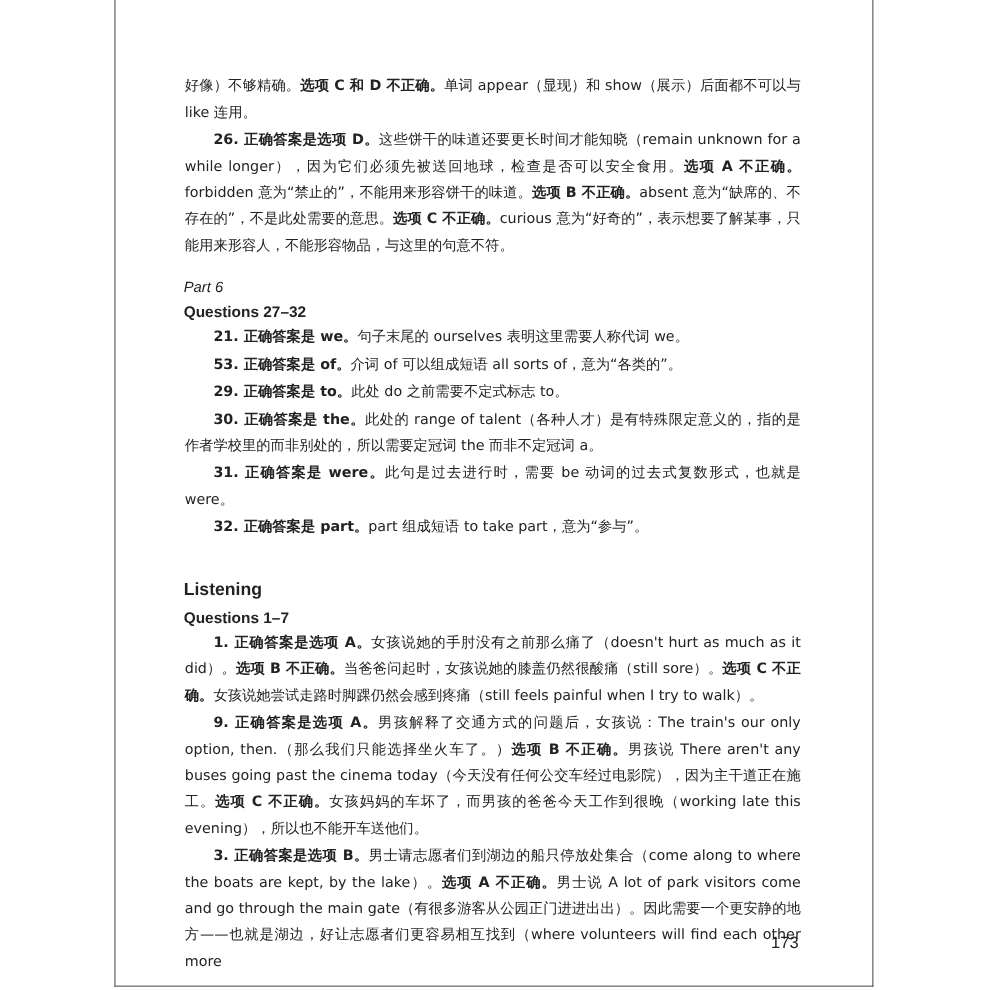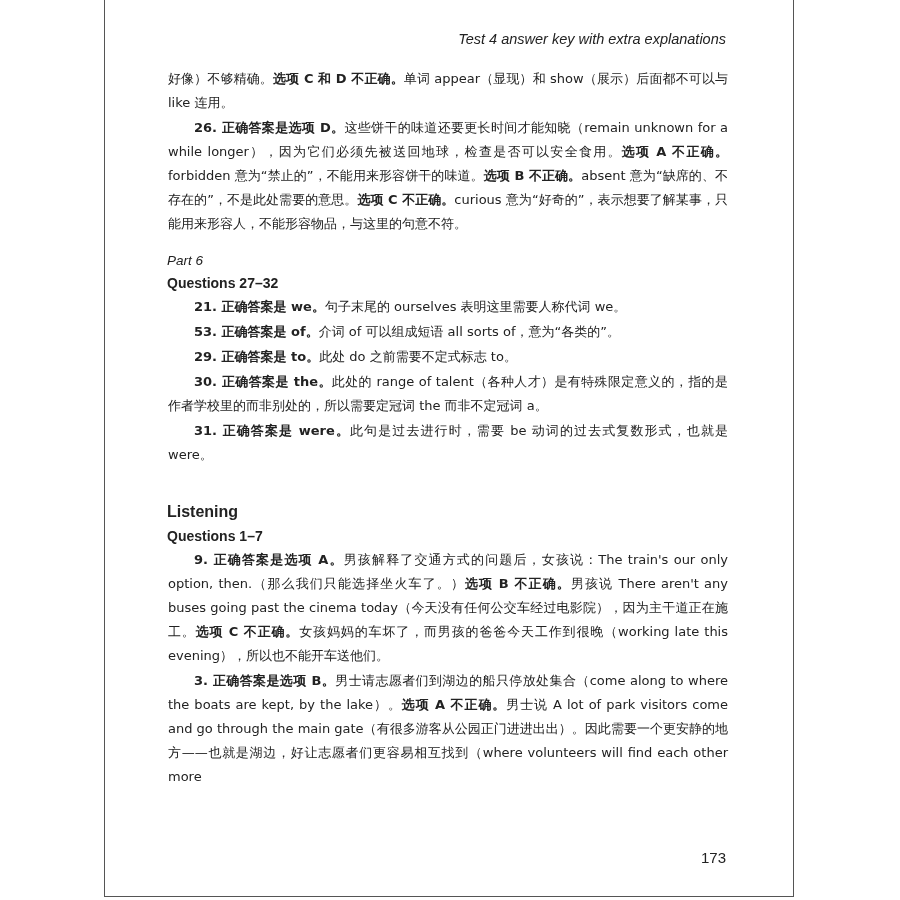--- a/index.html
+++ b/index.html
@@ -35,34 +35,35 @@
   }
   .folio {
     position:absolute; right:67px; bottom:30px;
     font-family:"Liberation Sans", sans-serif; font-size:15px; color:#222;text-align:right;
   }
 </style>
 </head>
 <body>
 
 <div class="page">
-  <div class="running-head">Test 4 answer key with extra explanations</div>
 
   <div class="content">
     <p class="para"><span>好像）不够精确。</span><span class="b">选项 C 和 D 不正确。</span><span>单词 appear（显现）和 show（展示）后面都不可以与 like 连用。</span></p>
     <p class="para indent"><span class="b">26. 正确答案是选项 D。</span><span>这些饼干的味道还要更长时间才能知晓（remain unknown for a while longer），因为它们必须先被送回地球，检查是否可以安全食用。</span><span class="b">选项 A 不正确。</span><span>forbidden 意为“禁止的”，不能用来形容饼干的味道。</span><span class="b">选项 B 不正确。</span><span>absent 意为“缺席的、不存在的”，不是此处需要的意思。</span><span class="b">选项 C 不正确。</span><span>curious 意为“好奇的”，表示想要了解某事，只能用来形容人，不能形容物品，与这里的句意不符。</span></p>
 
     <div class="part-label">Part 6</div>
     <div class="questions-head">Questions 27–32</div>
     <p class="para indent"><span class="b">21. 正确答案是 we。</span><span>句子末尾的 ourselves 表明这里需要人称代词 we。</span></p>
     <p class="para indent"><span class="b">53. 正确答案是 of。</span><span>介词 of 可以组成短语 all sorts of，意为“各类的”。</span></p>
     <p class="para indent"><span class="b">29. 正确答案是 to。</span><span>此处 do 之前需要不定式标志 to。</span></p>
     <p class="para indent"><span class="b">30. 正确答案是 the。</span><span>此处的 range of talent（各种人才）是有特殊限定意义的，指的是作者学校里的而非别处的，所以需要定冠词 the 而非不定冠词 a。</span></p>
     <p class="para indent"><span class="b">31. 正确答案是 were。</span><span>此句是过去进行时，需要 be 动词的过去式复数形式，也就是 were。</span></p>
+    <p class="para indent"><span class="b">32. 正确答案是 part。</span><span>part 组成短语 to take part，意为“参与”。</span></p>
 
     <div class="section-head">Listening</div>
     <div class="questions-head">Questions 1–7</div>
+    <p class="para indent"><span class="b">1. 正确答案是选项 A。</span><span>女孩说她的手肘没有之前那么痛了（doesn't hurt as much as it did）。</span><span class="b">选项 B 不正确。</span><span>当爸爸问起时，女孩说她的膝盖仍然很酸痛（still sore）。</span><span class="b">选项 C 不正确。</span><span>女孩说她尝试走路时脚踝仍然会感到疼痛（still feels painful when I try to walk）。</span></p>
     <p class="para indent"><span class="b">9. 正确答案是选项 A。</span><span>男孩解释了交通方式的问题后，女孩说：The train's our only option, then.（那么我们只能选择坐火车了。）</span><span class="b">选项 B 不正确。</span><span>男孩说 There aren't any buses going past the cinema today（今天没有任何公交车经过电影院），因为主干道正在施工。</span><span class="b">选项 C 不正确。</span><span>女孩妈妈的车坏了，而男孩的爸爸今天工作到很晚（working late this evening），所以也不能开车送他们。</span></p>
     <p class="para indent"><span class="b">3. 正确答案是选项 B。</span><span>男士请志愿者们到湖边的船只停放处集合（come along to where the boats are kept, by the lake）。</span><span class="b">选项 A 不正确。</span><span>男士说 A lot of park visitors come and go through the main gate（有很多游客从公园正门进进出出）。因此需要一个更安静的地方——也就是湖边，好让志愿者们更容易相互找到（where volunteers will find each other more</span></p>
   </div>
 
   <div class="folio">173</div>
 </div>
 
 </body></html>

